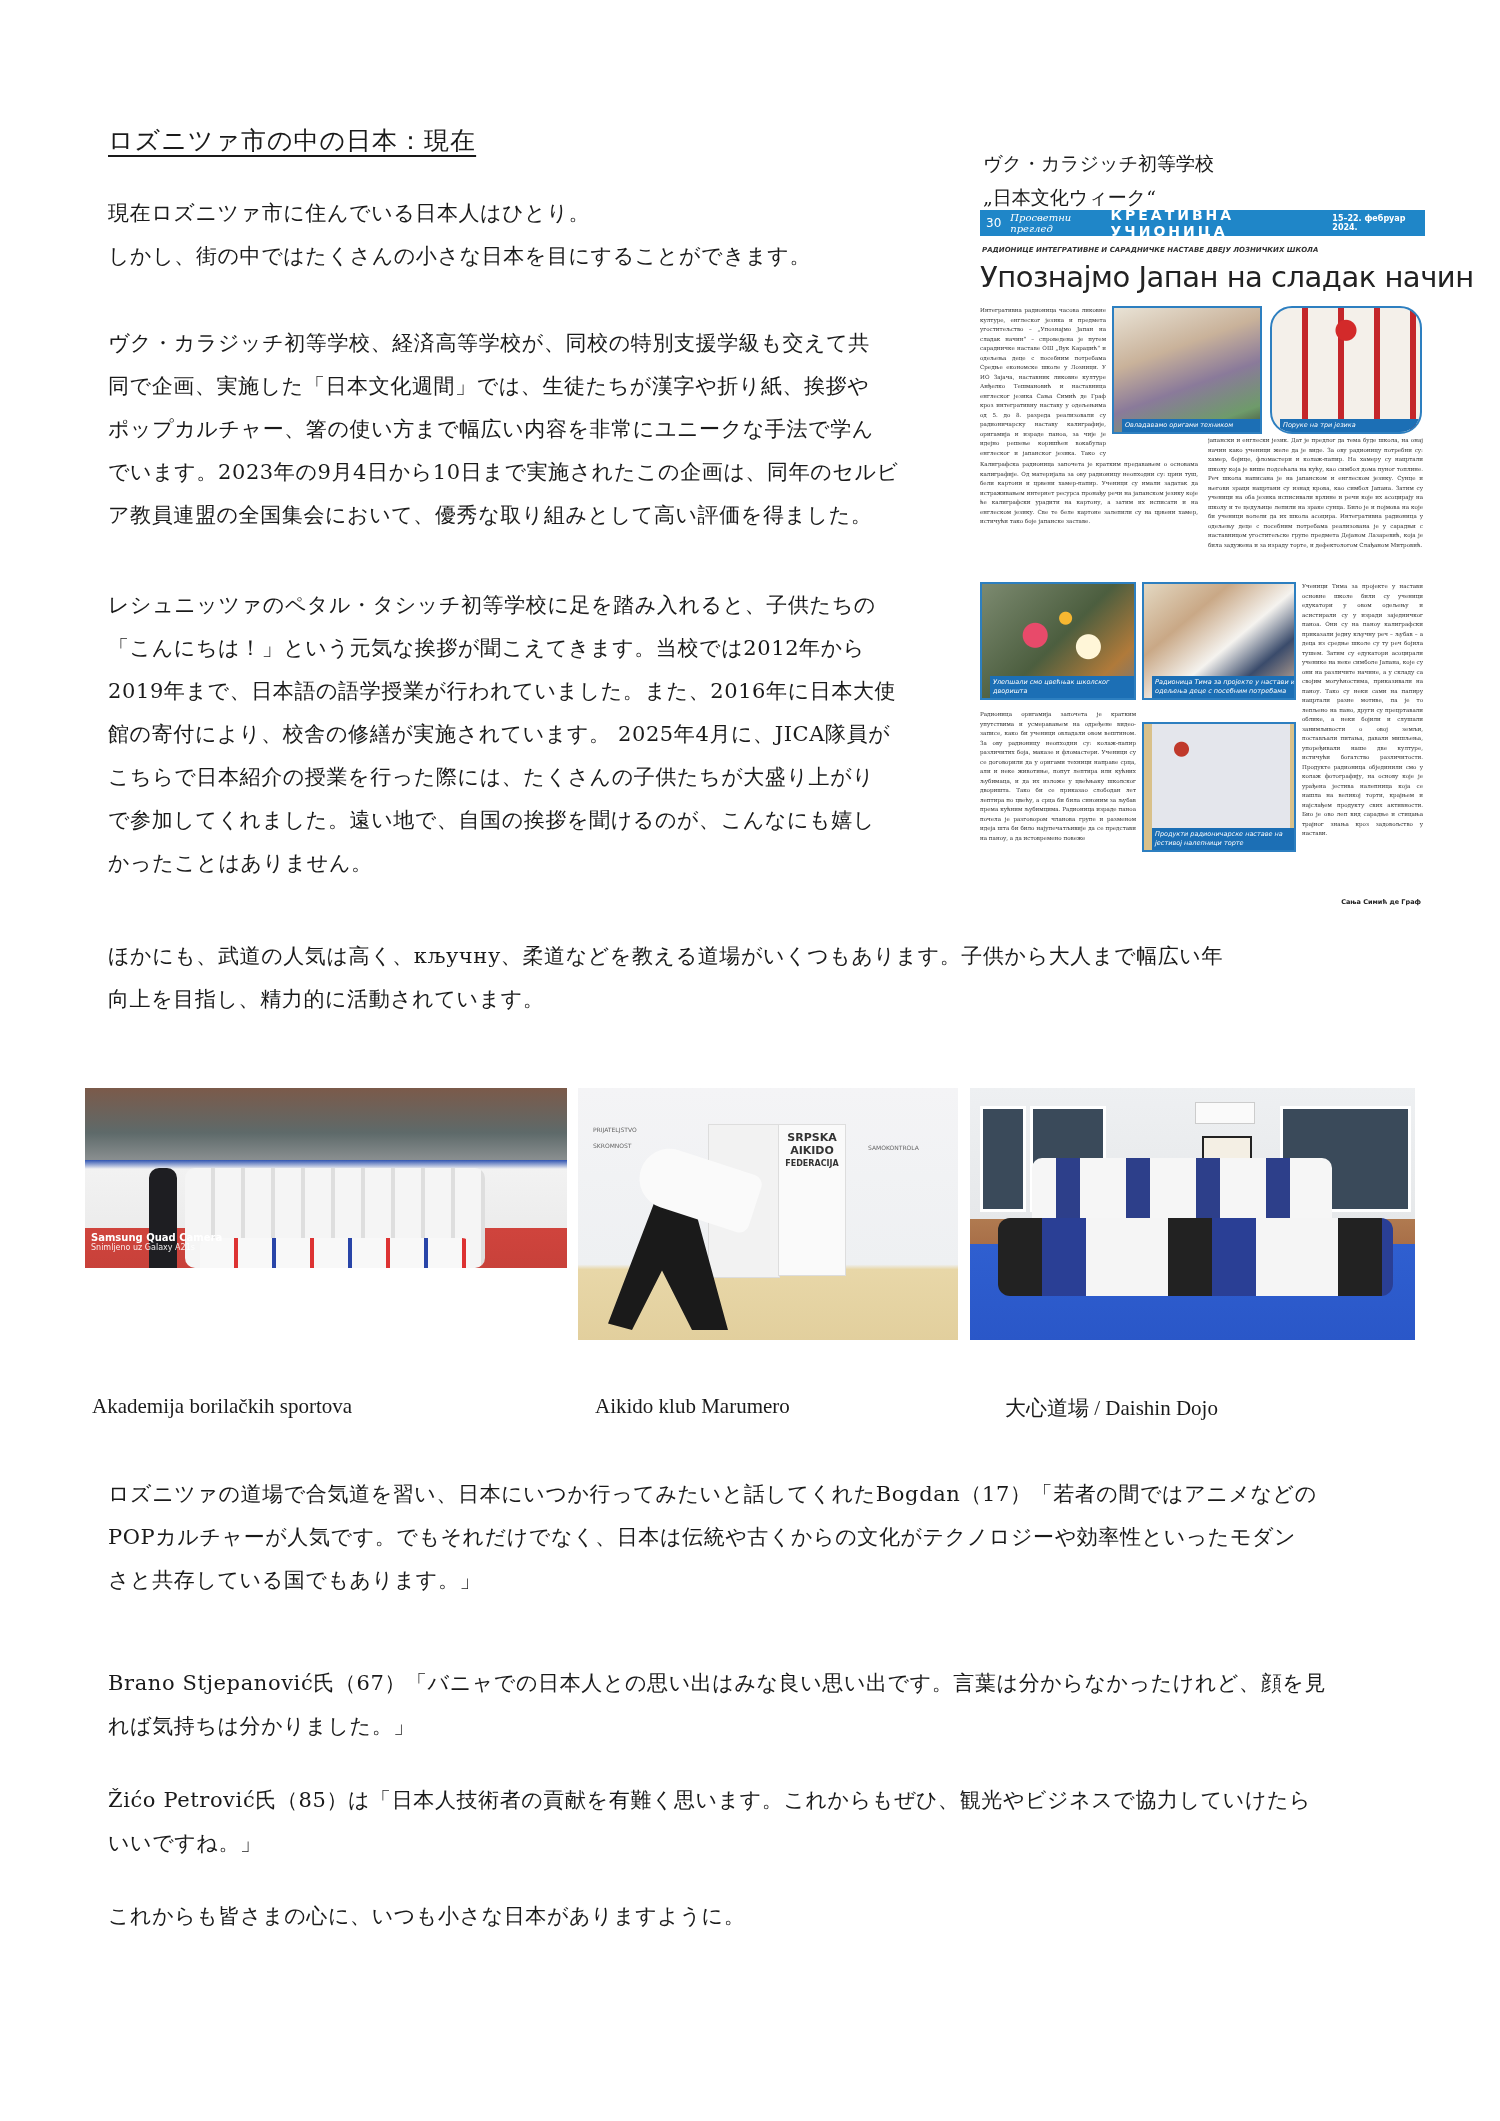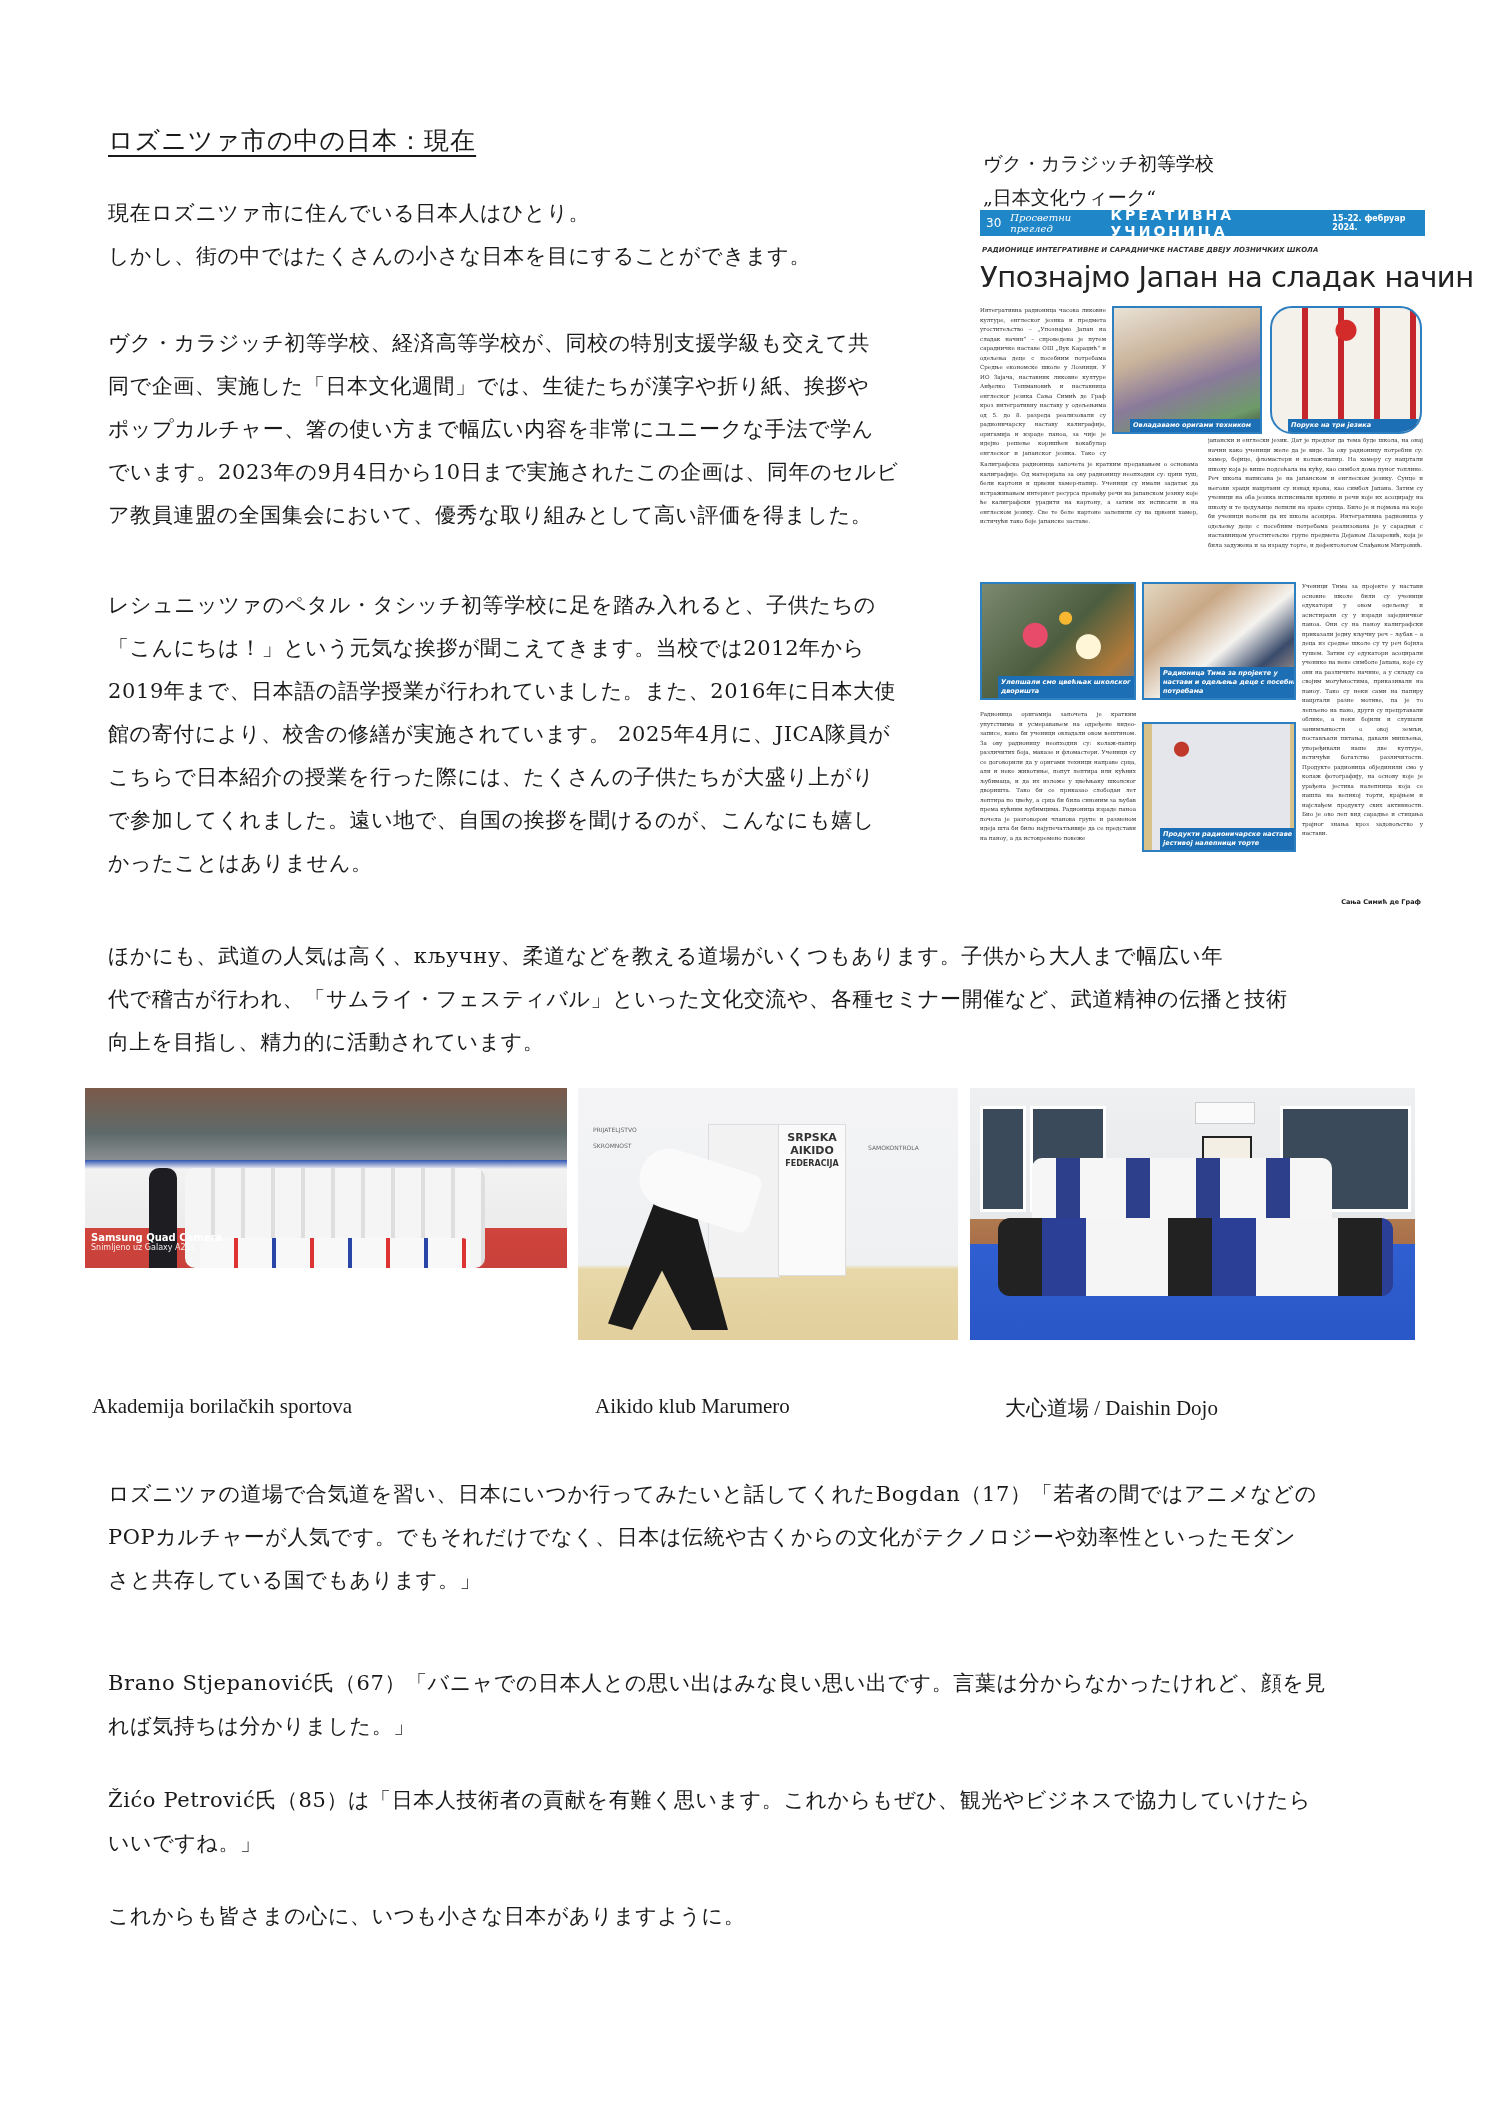--- a/index.html
+++ b/index.html
@@ -18,22 +18,22 @@
   .np-bar { position:absolute; left:0; top:0; width:445px; height:26px; background:#1f86c8; color:#fff;
             display:flex; align-items:center; font-size:12px; gap:9px; padding:0 6px; box-sizing:border-box; }
   .np-bar .num { font-weight:normal; }
   .np-bar .pub { font-style:italic; font-family:"DejaVu Serif",serif; font-size:10px; }
   .np-bar .sect { font-weight:bold; letter-spacing:3px; font-size:14px; }
   .np-bar .date { margin-left:auto; font-size:8px; font-weight:bold; }
   .np-kicker { position:absolute; left:2px; top:36px; font-size:7px; font-style:italic; font-weight:bold; color:#333; }
   .np-head { position:absolute; left:0; top:50px; font-size:29px; color:#222; letter-spacing:-0.5px; white-space:nowrap; }
   .np-text { position:absolute; font-family:"DejaVu Serif",serif; font-size:5.6px; line-height:9.5px; color:#333; text-align:justify; overflow:hidden; }
   .np-photo { position:absolute; border:2px solid #2d7fc0; box-sizing:border-box; overflow:hidden; }
-  .np-photo .cap { position:absolute; left:16px; bottom:0; width:100%; background:#1c6fb5; color:#fff;
-                   font-size:6.5px; font-style:italic; font-weight:bold; padding:2px 3px; box-sizing:border-box; line-height:9px; }
+  .np-photo .cap { position:absolute; left:8px; bottom:0; width:100%; background:#1c6fb5; color:#fff;
+                   font-size:6.5px; font-style:italic; font-weight:normal; padding:2px 3px; box-sizing:border-box; line-height:9px; }
   .np-sig { position:absolute; right:4px; bottom:4px; font-size:6.5px; font-weight:bold; color:#222; }
 
   
   .photo { position:absolute; overflow:hidden; }
   .pcap { position:absolute; font-size:21px; font-family:"Liberation Serif","DejaVu Serif",serif;margin-top:44px; }
   .cam { position:absolute; left:6px; bottom:16px; color:#fff; font-family:"DejaVu Sans",sans-serif; }
   .cam .l1 { font-size:10px; font-weight:bold; }
   .cam .l2 { font-size:8px; opacity:.9; }
 </style>
 </head>
@@ -117,21 +117,20 @@
          radial-gradient(circle at 25% 20%, #c0392b 0 7px, transparent 8px),
          linear-gradient(90deg,#d9c18a 0 8px,#e4e6ec 8px 146px,#d9c18a 146px);">
     <div class="cap">Продукти радионичарске наставе на јестивој налепници торте</div>
   </div>
 
   <div class="np-sig">Сања Симић де Граф</div>
 </div>
 
 <div class="abs para p-full" style="top:935px;">
   <p>ほかにも、武道の人気は高く、кључну、柔道などを教える道場がいくつもあります。子供から大人まで幅広い年</p>
-  <p>代で稽古が行われ、「サムライ・フェスティバル」といった文化交流や、各種セミナー開催など、武道精神の伝播と技術</p>
   <p>向上を目指し、精力的に活動されています。</p>
 </div>
 
 <div class="photo" style="left:85px; top:1088px; width:482px; height:180px;
      background:
        linear-gradient(180deg,#7b5a4a 0%,#5e6a6a 25%,#8a8f90 40%,transparent 40%),
        linear-gradient(180deg,transparent 40%,#f2f2f2 45%,#ececec 78%,transparent 78%),
        linear-gradient(180deg,#2a4fa8 0%,#3559b8 70%,#d2453e 70%,#c8413a 100%);">
   <div style="position:absolute;left:64px;top:80px;width:28px;height:130px;background:#1e1e22;border-radius:10px 10px 2px 2px;"></div>
   <div style="position:absolute;left:100px;top:80px;width:300px;height:100px;background:repeating-linear-gradient(90deg,#f5f5f5 0 26px,#dedede 26px 30px);border-radius:10px;"></div>

